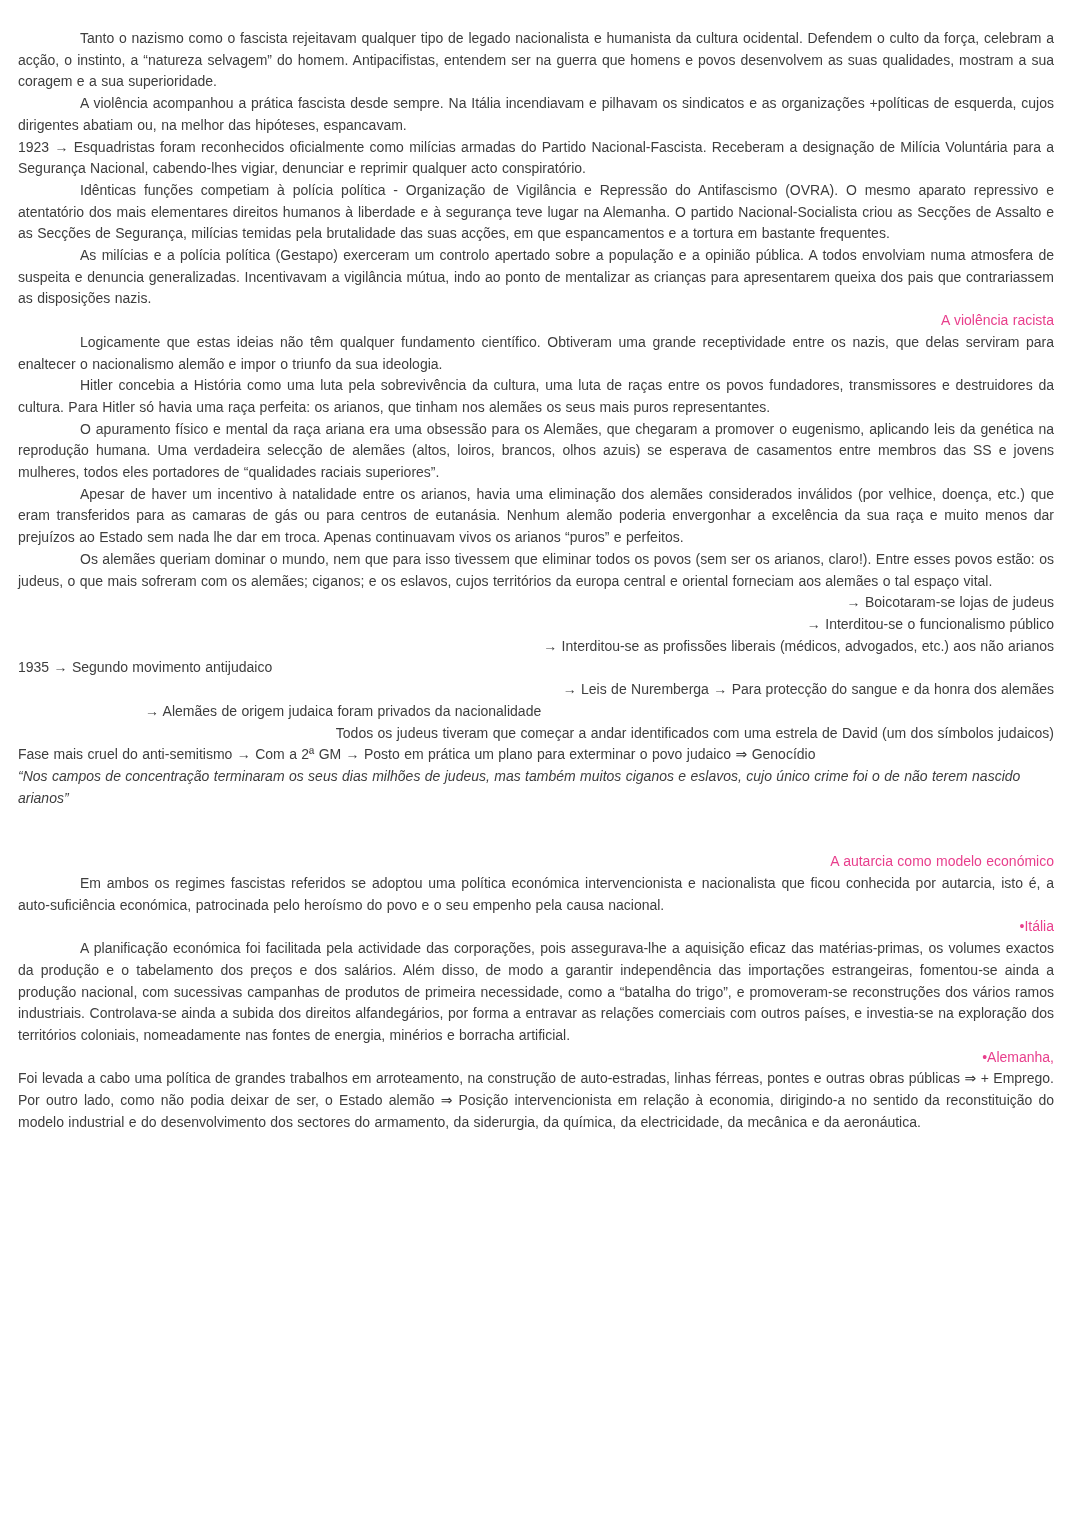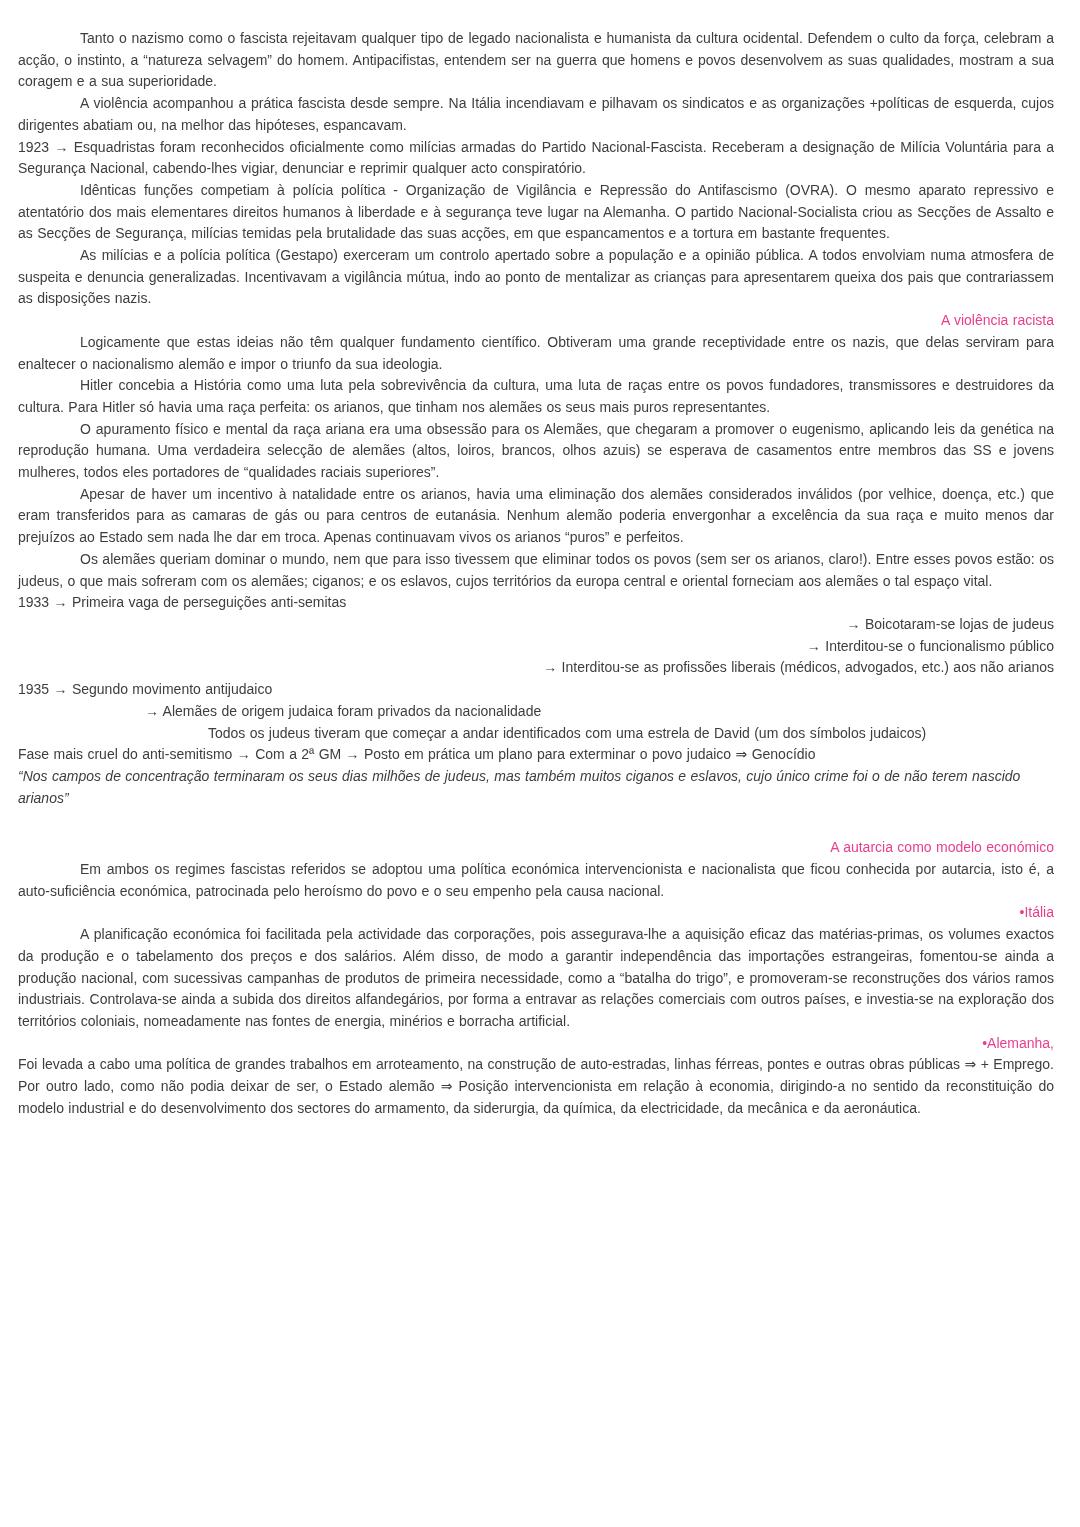--- a/index.html
+++ b/index.html
@@ -19,28 +19,28 @@
   }
   .p {
     margin: 0;
     font-size: 14px;
     line-height: 21.7px;
     text-align: justify;
     word-spacing: 0.5px;
   }
   .indent { text-indent: 62px; }
   .flush  { text-indent: 0; }
-  .list0  { padding-left: 62px;  text-align: center; }
+  .list0  { padding-left: 62px;  text-align: right; }
   .list1  { padding-left: 63px;  text-align: right; }
   .list2  { padding-left: 127px; text-align: left; }
   .heading-right {
     text-align: right;
     color: var(--accent, #e83e8c);
   }
-  .gap-before { margin-top: 28px; }
+  .gap-before { margin-top: 42px; }
   .bullet {
     padding-left: 40px;
     text-align: right;
     color: var(--accent, #e83e8c);
   }
   .bullet .dot {
     display: inline-block;
     width: 25px;
   }
   .quote {
@@ -60,25 +60,25 @@
   <p class="p indent">As milícias e a polícia política (Gestapo) exerceram um controlo apertado sobre a população e a opinião pública. A todos envolviam numa atmosfera de suspeita e denuncia generalizadas. Incentivavam a vigilância mútua, indo ao ponto de mentalizar as crianças para apresentarem queixa dos pais que contrariassem as disposições nazis.</p>
 
   <p class="p heading-right">A violência racista</p>
 
   <p class="p indent">Logicamente que estas ideias não têm qualquer fundamento científico. Obtiveram uma grande receptividade entre os nazis, que delas serviram para enaltecer o nacionalismo alemão e impor o triunfo da sua ideologia.</p>
   <p class="p indent">Hitler concebia a História como uma luta pela sobrevivência da cultura, uma luta de raças entre os povos fundadores, transmissores e destruidores da cultura. Para Hitler só havia uma raça perfeita: os arianos, que tinham nos alemães os seus mais puros representantes.</p>
   <p class="p indent">O apuramento físico e mental da raça ariana era uma obsessão para os Alemães, que chegaram a promover o eugenismo, aplicando leis da genética na reprodução humana. Uma verdadeira selecção de alemães (altos, loiros, brancos, olhos azuis) se esperava de casamentos entre membros das SS e jovens mulheres, todos eles portadores de “qualidades raciais superiores”.</p>
   <p class="p indent">Apesar de haver um incentivo à natalidade entre os arianos, havia uma eliminação dos alemães considerados inválidos (por velhice, doença, etc.) que eram transferidos para as camaras de gás ou para centros de eutanásia. Nenhum alemão poderia envergonhar a excelência da sua raça e muito menos dar prejuízos ao Estado sem nada lhe dar em troca. Apenas continuavam vivos os arianos “puros” e perfeitos.</p>
   <p class="p indent">Os alemães queriam dominar o mundo, nem que para isso tivessem que eliminar todos os povos (sem ser os arianos, claro!). Entre esses povos estão: os judeus, o que mais sofreram com os alemães; ciganos; e os eslavos, cujos territórios da europa central e oriental forneciam aos alemães o tal espaço vital.</p>
 
-  <p class="p flush">1933 → Primeira vaga de perseguições anti-semitas</p>
   <p class="p list1">→ Boicotaram-se lojas de judeus</p>
   <p class="p list1">→ Interditou-se o funcionalismo público</p>
   <p class="p list1">→ Interditou-se as profissões liberais (médicos, advogados, etc.) aos não arianos</p>
   <p class="p flush">1935 → Segundo movimento antijudaico</p>
+  <p class="p list1">→ Leis de Nuremberga → Para protecção do sangue e da honra dos alemães</p>
   <p class="p list2">→ Alemães de origem judaica foram privados da nacionalidade</p>
   <p class="p list0">Todos os judeus tiveram que começar a andar identificados com uma estrela de David (um dos símbolos judaicos)</p>
   <p class="p flush">Fase mais cruel do anti-semitismo → Com a 2ª GM → Posto em prática um plano para exterminar o povo judaico ⇒ Genocídio</p>
 
   <p class="p quote">“Nos campos de concentração terminaram os seus dias milhões de judeus, mas também muitos ciganos e eslavos, cujo único crime foi o de não terem nascido arianos”</p>
 
   <p class="p heading-right gap-before">A autarcia como modelo económico</p>
 
   <p class="p indent">Em ambos os regimes fascistas referidos se adoptou uma política económica intervencionista e nacionalista que ficou conhecida por autarcia, isto é, a auto-suficiência económica, patrocinada pelo heroísmo do povo e o seu empenho pela causa nacional.</p>
 

